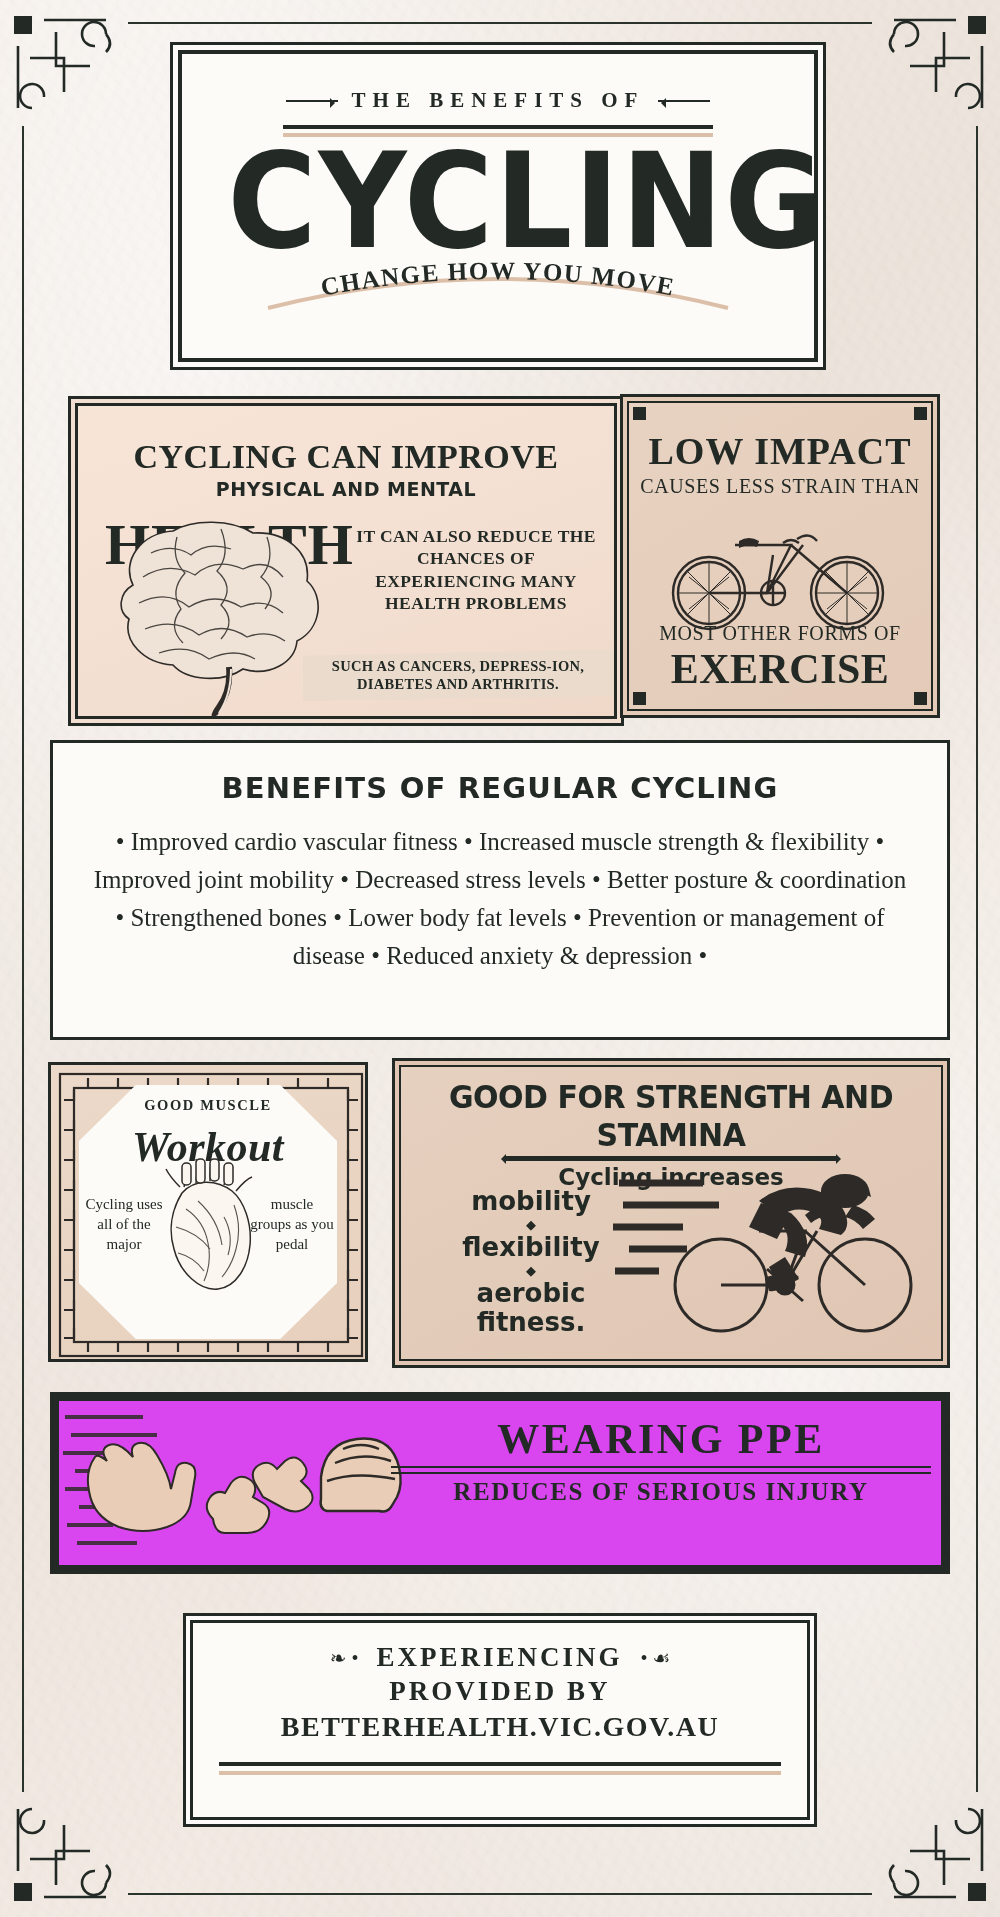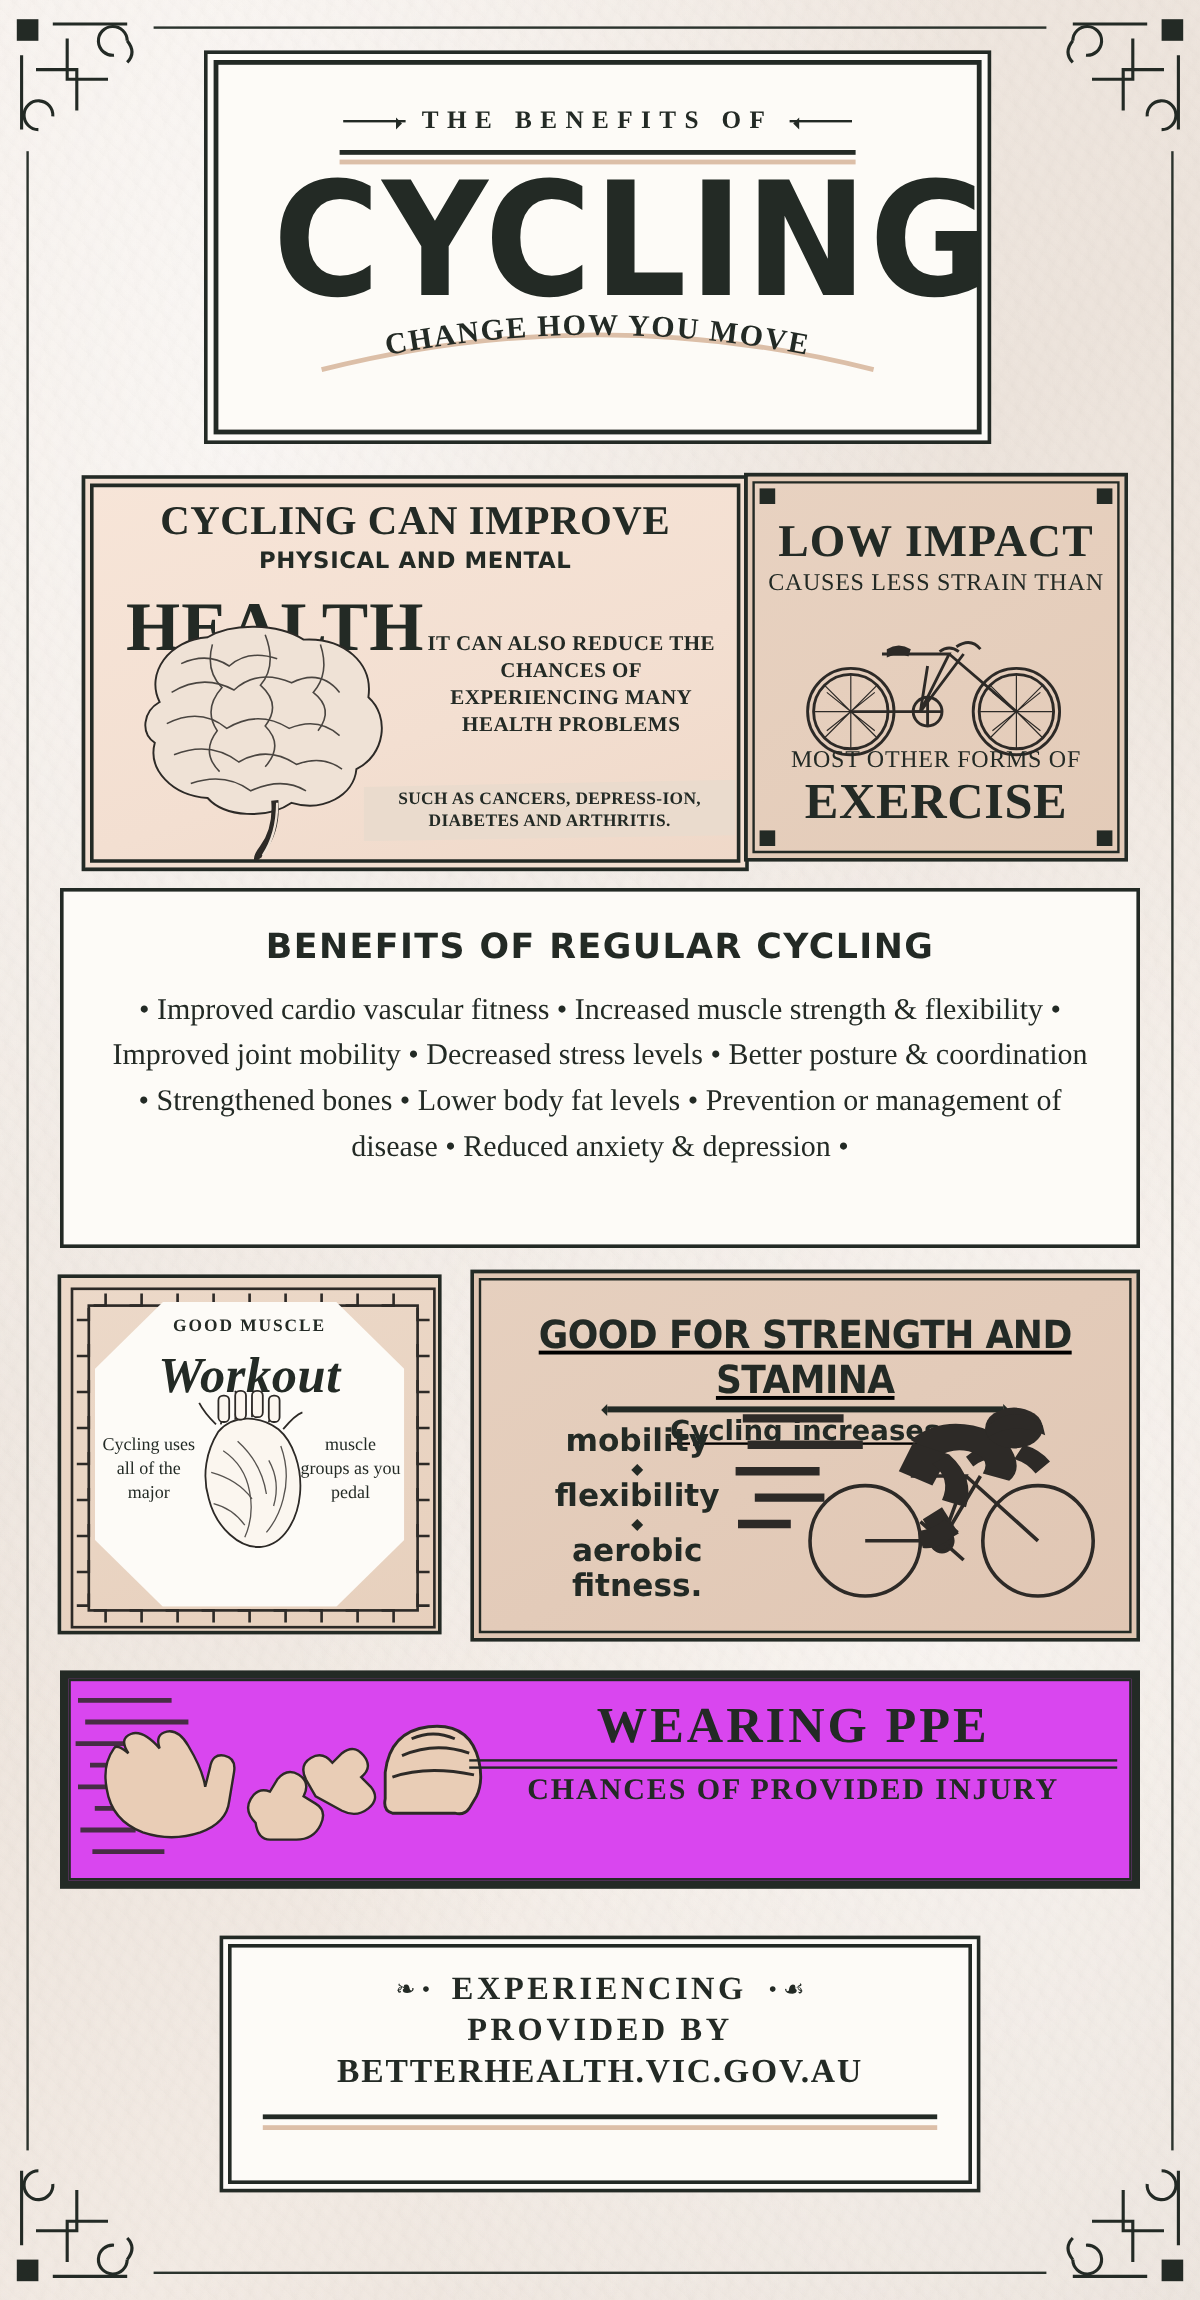--- a/index.html
+++ b/index.html
@@ -115,21 +115,21 @@
     position: absolute;
     box-sizing: border-box;
   }
 
   
   .health-panel {
     left: 68px; top: 396px; width: 556px; height: 330px;
     background: linear-gradient(160deg,#f7e5d8 0%, #f3dfd1 60%, #efd8c8 100%);
     border: 3px solid #232a25;
     box-shadow: inset 0 0 0 4px #f3dfd1, inset 0 0 0 7px #232a25;
-    padding: 7px 18px;
+    padding: 29px 18px;
   }
   .health-title {
     font-family: "Liberation Serif", serif;
     font-weight: bold;
     font-size: 34px;
     text-align: center;
     letter-spacing: .5px;
     margin: 10px 0 0;
     color: #232a25;
   }
@@ -300,22 +300,21 @@
   .wk-left { left: 2px; top: 110px; }
   .wk-right { right: 2px; top: 110px; }
   .heart { position: absolute; left: 50%; transform: translateX(-50%); top: 72px; }
 
   
   .strength-panel {
     left: 392px; top: 1058px; width: 558px; height: 310px;
     background: linear-gradient(150deg,#e6d0bf 0%, #e0c6b3 100%);
     border: 3px solid #232a25;
     box-shadow: inset 0 0 0 4px #e0c6b3, inset 0 0 0 6px #232a25;
-    padding: 28px 16px;
-    text-decoration: underline;
+    padding: 12px 16px;
   }
   .st-title {
     font-family: "DejaVu Sans", sans-serif;
     font-weight: bold;
     font-size: 30px;
     letter-spacing: -.5px;
     text-align: center;
     margin: 8px 0 0;
     color: #232a25;
     transform: scaleY(1.08);
@@ -680,21 +679,21 @@
             <path d="M268 80 q28 -10 68 -2" fill="none"></path>
             <path d="M284 48 q18 -8 36 0" fill="none"></path>
             <path d="M276 62 q28 -12 56 -2" fill="none"></path>
           </g>
         </svg>
       </div>
       <div class="ppe-text">
         <div class="ppe-1">WEARING PPE</div>
         <div class="ppe-hr"></div>
         <div class="ppe-hr"></div>
-        <div class="ppe-3">CHANCES OF PROVIDED INJURY</div>
+        <div class="ppe-3">REDUCES OF SERIOUS INJURY</div>
       </div>
     </div>
   </div>
 
   <div class="panel footer-panel">
     <div class="ft-flourish">
       <span class="orn">❧&nbsp;•</span>
       <span class="ft-line">EXPERIENCING</span>
       <span class="orn">•&nbsp;☙</span>
     </div>

